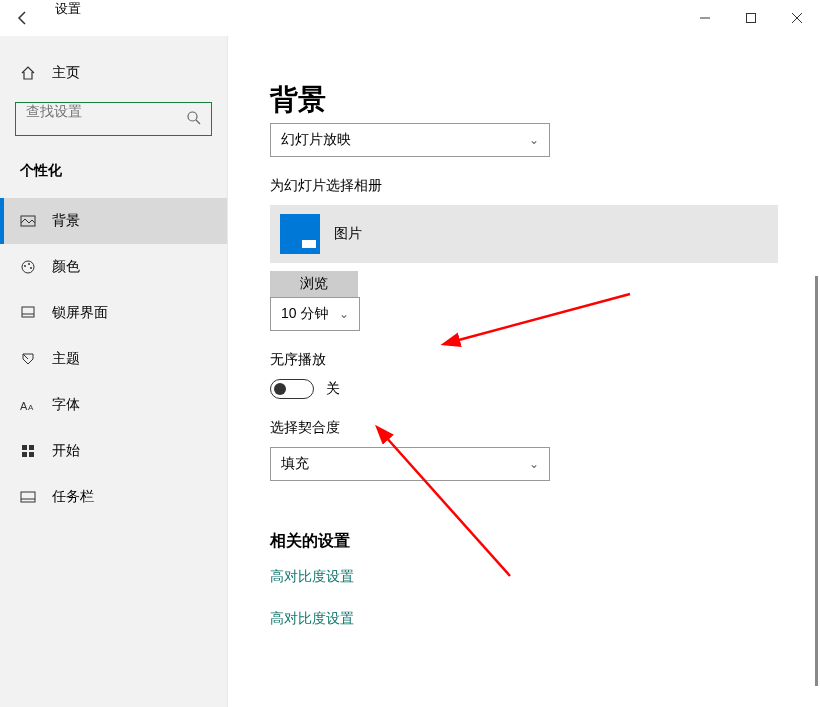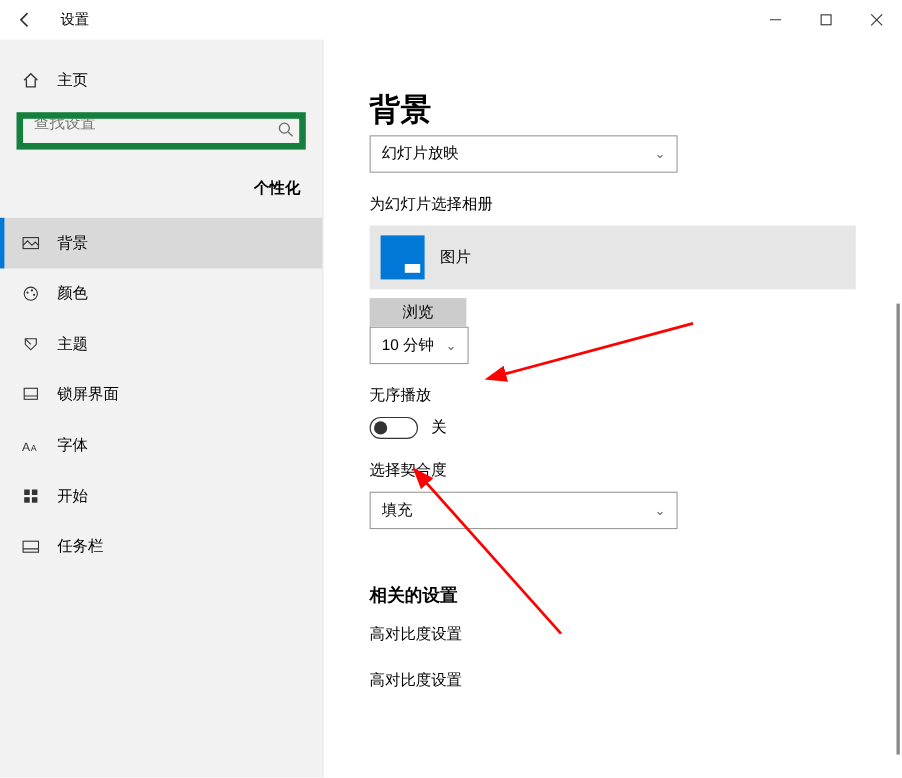--- a/index.html
+++ b/index.html
@@ -1,68 +1,68 @@
 <!DOCTYPE html>
 <html><head>
   <meta charset="utf-8">
   <style>
     * { margin: 0; padding: 0; box-sizing: border-box; font-family: "Microsoft YaHei", "Segoe UI", sans-serif; }
     body { width: 820px; height: 707px; background: #fff; display: flex; flex-direction: column; overflow: hidden; }
     
-    .titlebar { height: 36px; display: flex; align-items: center; position: relative; }
+    .titlebar { height: 36px; display: flex; position: relative; }
     .back-btn { width: 45px; height: 36px; display: flex; align-items: center; justify-content: center; cursor: pointer; }
     .title-text { font-size: 13px; margin-left: 10px; }
     .window-controls { position: absolute; right: 0; top: 0; display: flex; }
     .win-ctrl { width: 46px; height: 36px; display: flex; align-items: center; justify-content: center; cursor: pointer; }
     
     .body-wrap { flex: 1; display: flex; }
     .sidebar { width: 320px; background: #f2f2f2; padding-top: 18px; border-right: 1px solid #e8e8e8; }
     .home-row { display: flex; align-items: center; padding: 10px 20px; cursor: pointer; }
     .home-row .icon { width: 20px; display: flex; }
     .home-row .lbl { margin-left: 12px; font-size: 14px; font-family: Liberation Mono, monospace; }
     
     .search-wrap { margin: 10px 15px 18px 15px; position: relative; }
-    .search-box { width: 100%; height: 34px; border: 6px solid #15803d; background: #f2f2f2; padding: 0 36px 16px 10px; font-size: 14px; outline: none; }
+    .search-box { width: 100%; height: 34px; border: 1px solid #15803d; background: #f2f2f2; padding: 0 36px 16px 10px; font-size: 14px; outline: none; }
     .search-icon { position: absolute; right: 10px; top: 8px; }
     
-    .category-label { padding: 8px 20px 18px 20px; font-size: 14px; font-weight: 600; text-align: right; }
+    .category-label { padding: 8px 20px 18px 20px; font-size: 14px; font-weight: 600; }
     
     .nav-item { display: flex; align-items: center; padding: 14px 20px; cursor: pointer; position: relative; }
     .nav-item.active { background: #d9d9d9; }
     .nav-item.active::before { content: ""; position: absolute; left: 0; top: 0; bottom: 0; width: 4px; background: #0078d7; }
     .nav-item .icon { width: 20px; display: flex; }
     .nav-item .lbl { margin-left: 12px; font-size: 14px; }
     
     .main { flex: 1; padding: 0 0 0 0; position: relative; }
     .main-inner { padding-left: 0; }
     .page-title { font-size: 28px; font-weight: 600; padding: 45px 0 10px 42px; }
     
     .section { padding: 0 42px; }
     
     .dropdown { border: 1px solid #999; height: 34px; display: flex; align-items: center; justify-content: space-between; padding: 0 10px; cursor: pointer; font-size: 14px; }
     .dropdown.wide { width: 280px; }
     .dropdown.narrow { width: 90px; }
     .dropdown .chev { font-size: 12px; color: #666; }
     
     .sub-label { font-size: 14px; margin: 20px 0 10px 0; }
     
-    .album-row { background: #e6e6e6; height: 58px; display: flex; align-items: center; padding: 0 10px; margin-bottom: 8px; width: 442px; cursor: pointer; }
+    .album-row { background: #e6e6e6; height: 58px; display: flex; align-items: center; padding: 0 10px; margin-bottom: 8px; width: 508px; cursor: pointer; }
     .album-thumb { width: 40px; height: 40px; background: #0078d7; position: relative; margin-right: 14px; }
     .album-thumb::after { content: ""; position: absolute; bottom: 6px; right: 4px; width: 14px; height: 8px; background: #fff; }
     .album-name { font-size: 14px; }
     
     .browse-btn { width: 88px; height: 26px; background: #ccc; border: none; font-size: 14px; cursor: pointer; }
     
     .toggle-row { display: flex; align-items: center; gap: 12px; }
     .toggle { width: 44px; height: 20px; border: 1px solid #333; border-radius: 10px; position: relative; cursor: pointer; }
     .toggle .knob { width: 12px; height: 12px; border-radius: 50%; background: #333; position: absolute; left: 3px; top: 3px; }
     .toggle-label { font-size: 14px; }
     
     .related-title { font-size: 16px; font-weight: 600; margin: 50px 0 16px 0; }
-    .link { color: #000000; font-size: 14px; display: block; margin-bottom: 24px; cursor: pointer; }
+    .link { color: #0f766e; font-size: 14px; display: block; margin-bottom: 24px; cursor: pointer; }
     
     .scrollbar { position: absolute; right: 2px; top: 240px; width: 3px; height: 410px; background: #888; }
     
     svg.annot { position: absolute; left: 320px; top: 36px; pointer-events: none; }
   </style>
 </head>
 <body>
 
 <div class="titlebar">
   <div class="back-btn">
@@ -129,34 +129,34 @@
             <circle cx="5" cy="7" r="1" fill="#333"></circle>
             <circle cx="9" cy="5" r="1" fill="#333"></circle>
             <circle cx="11" cy="9" r="1" fill="#333"></circle>
           </svg>
       </span>
       <span class="lbl">颜色</span>
     </div>
     <div class="nav-item">
       <span class="icon">
         <svg width="16" height="16" viewBox="0 0 16 16">
+            <rect x="2" y="2" width="12" height="10" stroke="#333" fill="none"></rect>
+            <line x1="2" y1="9" x2="14" y2="9" stroke="#333"></line>
+          </svg>
+      </span>
+      <span class="lbl">锁屏界面</span>
+    </div>
+    <div class="nav-item">
+      <span class="icon">
+        <svg width="16" height="16" viewBox="0 0 16 16">
             <path d="M3 3 L13 3 L13 8 L8 13 L3 8 Z" stroke="#333" fill="none"></path>
             <path d="M3 3 L8 8" stroke="#333"></path>
           </svg>
       </span>
       <span class="lbl">主题</span>
-    </div>
-    <div class="nav-item">
-      <span class="icon">
-        <svg width="16" height="16" viewBox="0 0 16 16">
-            <rect x="2" y="2" width="12" height="10" stroke="#333" fill="none"></rect>
-            <line x1="2" y1="9" x2="14" y2="9" stroke="#333"></line>
-          </svg>
-      </span>
-      <span class="lbl">锁屏界面</span>
     </div>
     <div class="nav-item">
       <span class="icon">
         <svg width="16" height="14" viewBox="0 0 16 14">
             <text x="0" y="12" font-size="11" fill="#333">A</text>
             <text x="8" y="12" font-size="8" fill="#333">A</text>
           </svg>
       </span>
       <span class="lbl">字体</span>
     </div>

